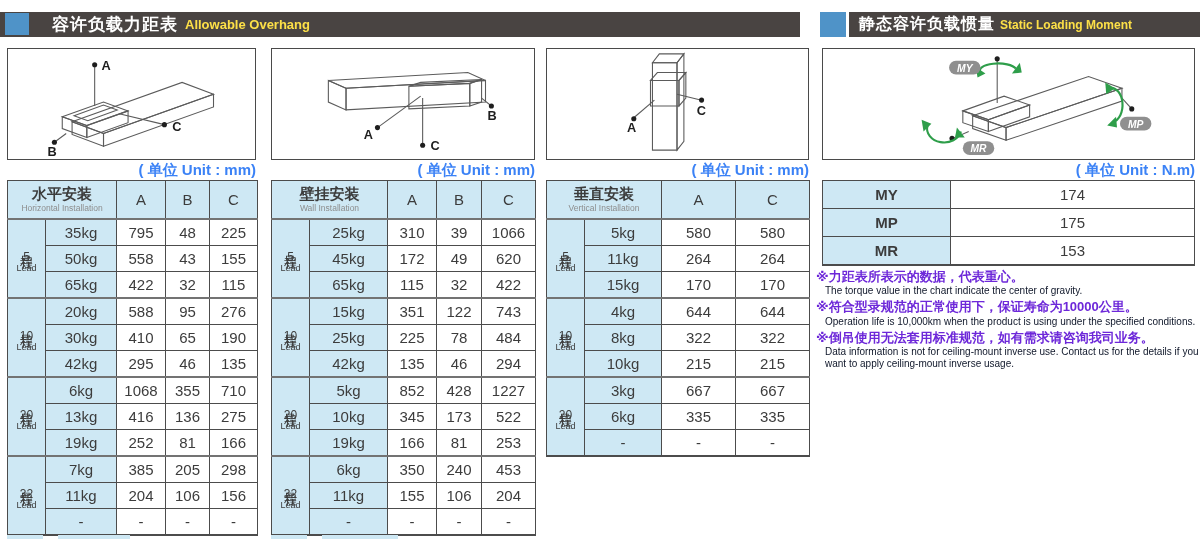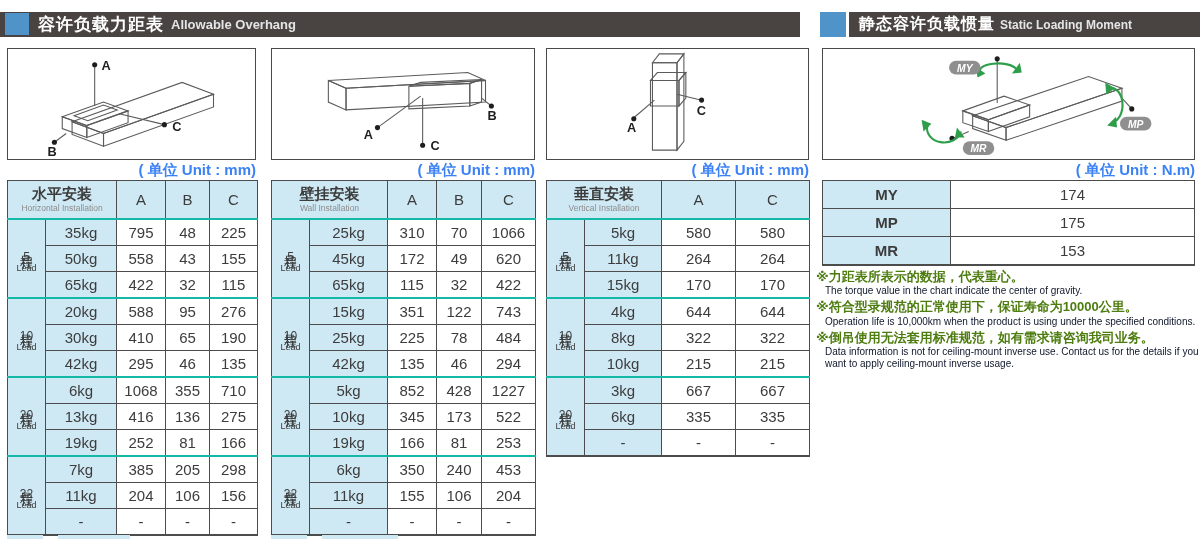--- a/index.html
+++ b/index.html
@@ -1,27 +1,27 @@
 <!DOCTYPE html>
 <html><head>
 <meta charset="utf-8">
 <style>
   html,body{margin:0;padding:0;background:#fff;}
   body{font-family:"Liberation Sans","DejaVu Sans",sans-serif;color:#3d3d3d;}
   #root{position:relative;width:1200px;height:539px;background:#fff;overflow:hidden;}
 
   
   .bar{position:absolute;top:12px;height:25px;background:#494442;display:flex;align-items:center;}
-  .bar-left{left:0;width:800px;padding-left:38px;box-sizing:border-box;}
+  .bar-left{left:0;width:800px;padding-left:52px;box-sizing:border-box;}
   .bar-right{left:849px;width:351px;padding-left:10px;box-sizing:border-box;}
   .bar-sq{position:absolute;width:24px;height:22px;background:#4f93c8;}
   .sq-left{left:5px;top:1px;}
   .sq-right{left:820px;top:12px;width:26px;height:25px;background:#4f93c8;position:absolute;}
   .bar-zh{color:#fff;font-weight:bold;font-size:17px;letter-spacing:1px;}
-  .bar-en{color:#e5e5e5;font-weight:bold;font-size:13px;margin-left:7px;}
+  .bar-en{color:#fde047;font-weight:bold;font-size:13px;margin-left:7px;}
   .bar-right .bar-zh{font-size:16px;}
   .bar-right .bar-en{font-size:12px;margin-left:5px;}
 
   
   .diag{position:absolute;top:48px;height:112px;background:#fff;border:1.5px solid #4a4a4a;box-sizing:border-box;}
   .diag svg{display:block;width:100%;height:100%;}
   .d1{left:7px;width:249px;}
   .d2{left:271px;width:264px;}
   .d3{left:546px;width:263px;}
   .d4{left:822px;width:373px;}
@@ -35,35 +35,35 @@
   table.spec{position:absolute;top:180px;border-collapse:collapse;table-layout:fixed;border:1.5px solid #4c4c4c;border-bottom-width:2px;}
   .t1{left:7px;width:250px;}
   .t2{left:271px;width:264px;}
   .t3{left:546px;width:263px;}
   table.spec th,table.spec td{border:1px solid #4c4c4c;padding:0;text-align:center;vertical-align:middle;background:#fff;height:25px;font-size:15px;color:#3c3c3c;font-weight:normal;}
   table.spec tr.head th{height:37px;}
   .blue{background:#cee8f4 !important;}
   .tt-zh{font-size:15px;font-weight:bold;line-height:1.1;}
   .tt-en{font-size:8.5px;color:#8d8d8d;line-height:1.1;margin-top:1px;}
   th.t-col{font-size:16px;}
-  tr.gs td{border-top:2px solid #14b8a6;}
+  tr.gs td{border-top:2px solid #737373;}
   td.lead{width:38px;}
   .lead-wrap{display:flex;flex-direction:column;align-items:center;justify-content:center;line-height:1;}
   .lz{writing-mode:vertical-rl;text-orientation:upright;font-size:13px;letter-spacing:2px;}
   .ln{font-size:12px;margin-top:2px;}
   .le{font-size:9px;margin-top:1px;}
 
   
   table.mt{position:absolute;left:822px;top:180px;width:373px;border-collapse:collapse;table-layout:fixed;border:1.5px solid #4c4c4c;border-bottom-width:2px;}
   table.mt td{border:1px solid #4c4c4c;height:25px;text-align:center;vertical-align:middle;font-size:15px;color:#3c3c3c;}
   td.m-label{width:125px;font-weight:bold;}
 
   
   .notes{position:absolute;left:816px;top:268px;width:384px;}
-  .nz{color:#4d7c0f;font-size:13px;font-weight:bold;line-height:1.25;margin:1px 0 0 0;}
+  .nz{color:#6d28d9;font-size:13px;font-weight:bold;line-height:1.25;margin:1px 0 0 0;}
   .ne{color:#0f172a;font-size:10px;line-height:1.22;margin:0 0 2px 9px;}
 
   
   .sliver{position:absolute;top:535px;height:4px;background:#cee8f4;}
 
   
   .ln-d{stroke:#5b5b5b;stroke-width:1.1;fill:none;}
   .lbl{font-family:"Liberation Sans",sans-serif;font-size:13px;font-weight:bold;fill:#1e1e1e;}
   .dot{fill:#1e1e1e;}
   .garc{stroke:#2e9e4a;stroke-width:2.2;fill:none;}
@@ -324,21 +324,21 @@
     <tr class="gs">
       <td class="lead blue" rowspan="3">
             <div class="lead-wrap">
               <span class="lz">导程</span>
               <span class="ln">5</span>
               <span class="le">Lead</span>
             </div>
           </td>
       <td class="blue">25kg</td>
       <td>310</td>
-          <td>70</td>
+          <td>39</td>
           <td>1066</td>
     </tr>
     <tr>
           <td class="blue">45kg</td>
           <td>172</td>
           <td>49</td>
           <td>620</td>
         </tr>
     <tr>
           <td class="blue">65kg</td>

